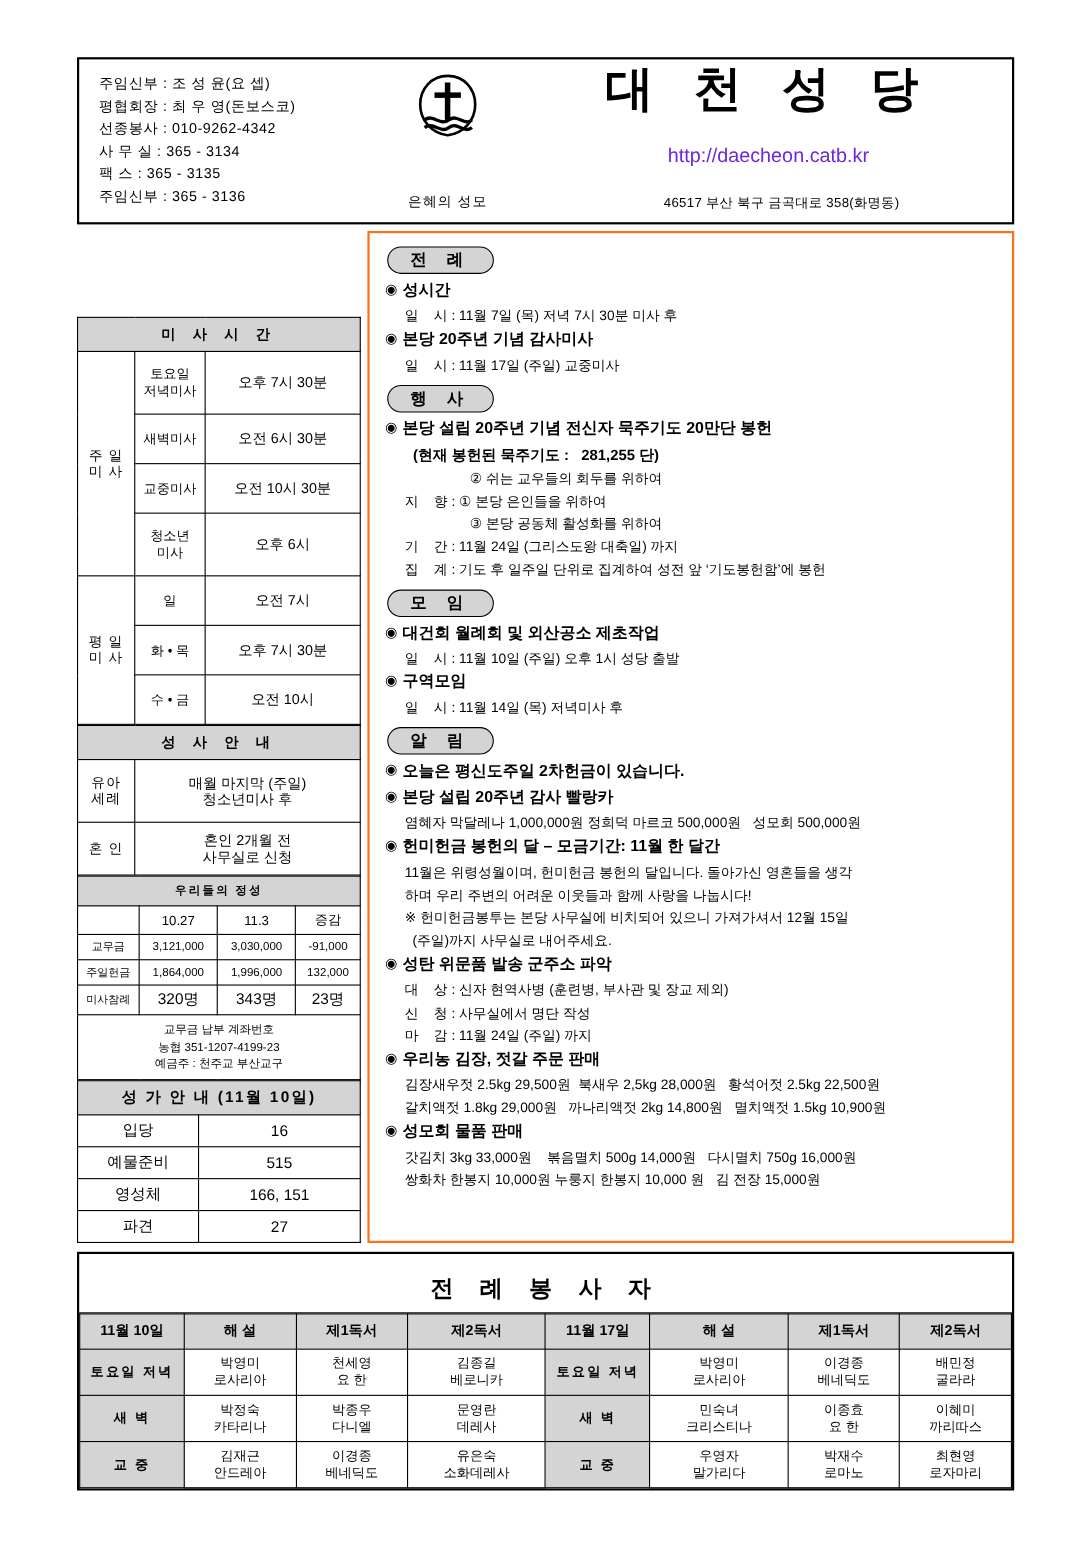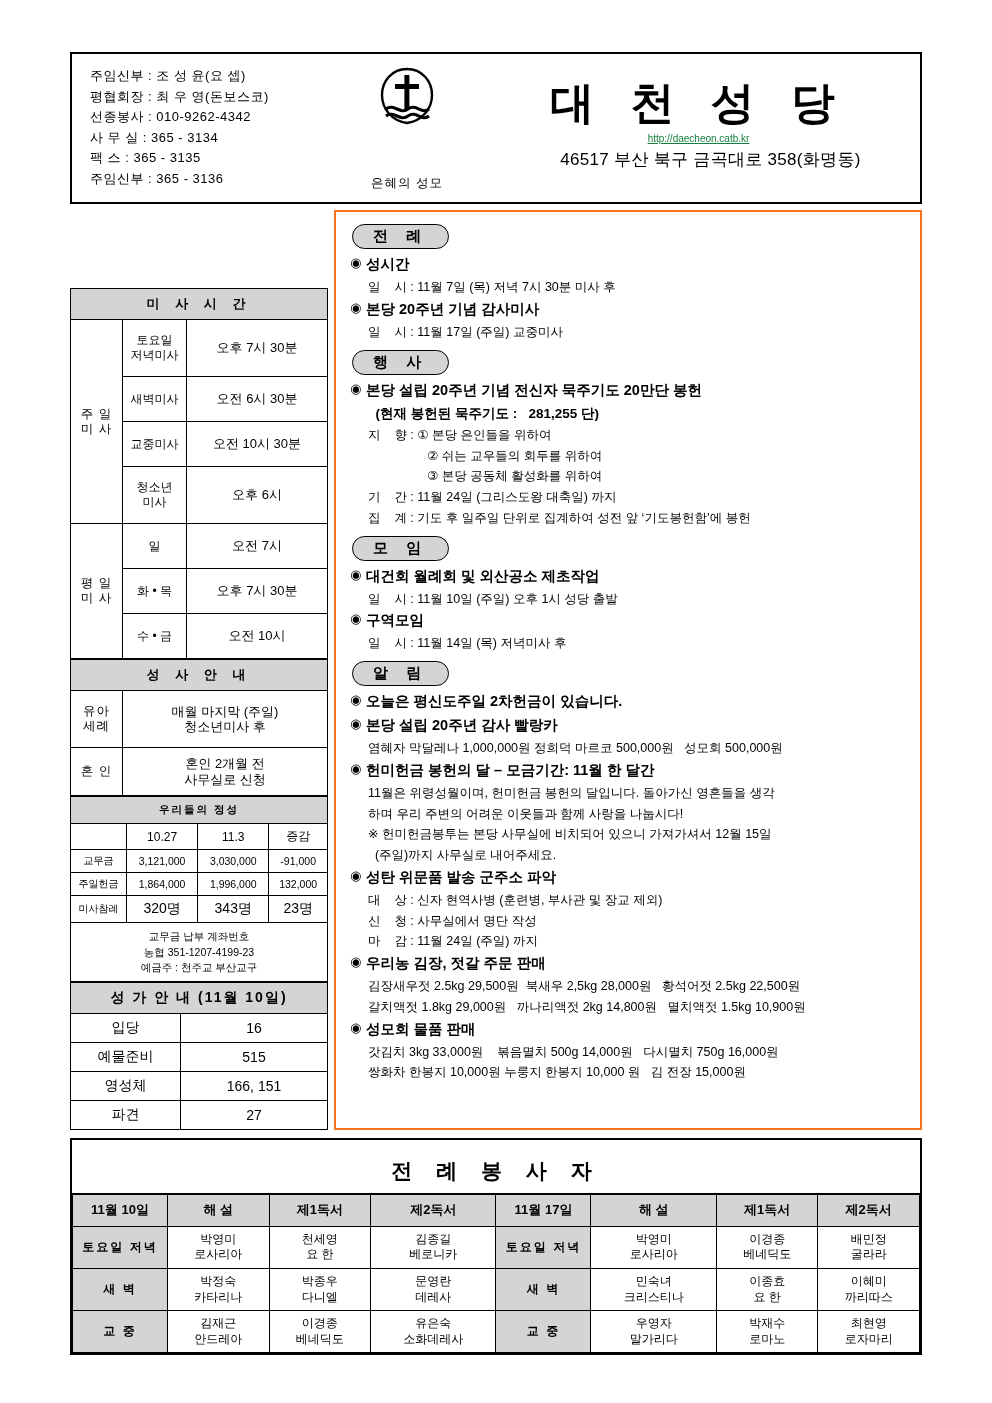--- a/index.html
+++ b/index.html
@@ -33,27 +33,28 @@
     padding-bottom: 4px;
     gap: 36px;
   }
   .logo-wrap { width: 74px; height: 74px; position: relative; }
   .logo-caption { font-size: 12.5px; margin-top: 4px; letter-spacing: 1px; }
   .hdr-right {
     flex: 1;
     display: flex; flex-direction: column;
     align-items: center; justify-content: center;
     padding-bottom: 6px;
+    gap: 20px;
   }
   .church-name {
     font-size: 44px; font-weight: bold; letter-spacing: 12px;
     line-height: 1.1; margin-bottom: 6px; white-space: nowrap;
   }
-  .church-url { font-size: 10px; color: #15803d; text-decoration: underline; margin-bottom: 4px; }
-  .church-addr { font-size: 17px; letter-spacing: 0.3px; margin-left: 24px; }
+  .church-url { font-size: 18px; color: #6d28d9; margin-bottom: 4px; }
+  .church-addr { font-size: 12px; letter-spacing: 0.3px; margin-left: 24px; }
 
   
   .body-wrap { display: flex; margin-top: 6px; gap: 6px; align-items: flex-end; }
   .col-left { width: 258px; }
   .col-right { flex: 1; }
 
   table { border-collapse: collapse; width: 100%; }
   td, th { border: 1px solid #000; text-align: center; vertical-align: middle; }
 
   .left-table td { font-size: 13px; padding: 13px 2px; }
@@ -273,22 +274,22 @@
         </div>
         <div class="sub">일    시 : 11월 17일 (주일) 교중미사</div>
 
         
         <div class="pill">행  사</div>
         <div class="item">
           <span class="bullet">◉</span>
           <span class="item-title">본당 설립 20주년 기념 전신자 묵주기도 20만단 봉헌</span>
         </div>
         <div class="sub" style="font-size:13.5px;font-weight:bold">  (현재 봉헌된 묵주기도 :   281,255 단)</div>
+        <div class="sub">                 ② 쉬는 교우들의 회두를 위하여</div>
         <div class="sub">지    향 : ① 본당 은인들을 위하여</div>
-        <div class="sub">                 ② 쉬는 교우들의 회두를 위하여</div>
         <div class="sub">                 ③ 본당 공동체 활성화를 위하여</div>
         <div class="sub">기    간 : 11월 24일 (그리스도왕 대축일) 까지</div>
         <div class="sub">집    계 : 기도 후 일주일 단위로 집계하여 성전 앞 ‘기도봉헌함’에 봉헌</div>
 
         
         <div class="pill">모  임</div>
         <div class="item">
           <span class="bullet">◉</span>
           <span class="item-title">대건회 월례회 및 외산공소 제초작업</span>
         </div>

